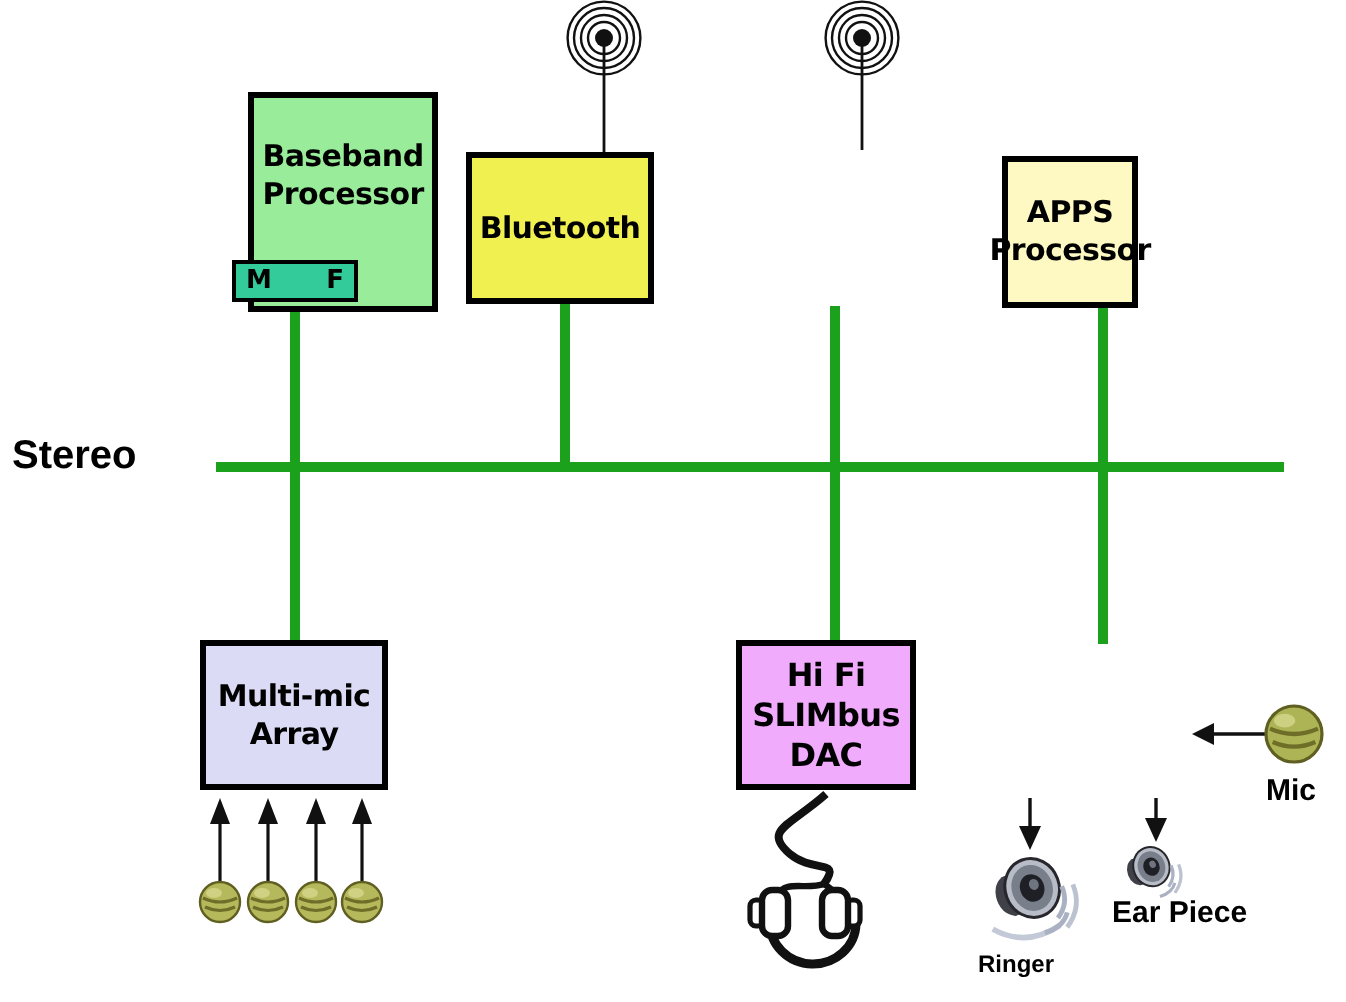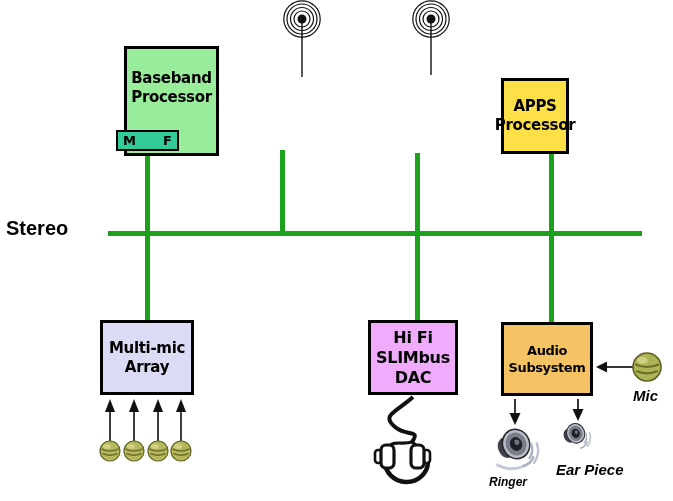--- a/index.html
+++ b/index.html
@@ -17,39 +17,39 @@
     align-items:center;justify-content:center;
     text-align:center;
     font-weight:bold;color:#000;
     font-size:15px;line-height:19px;
     box-sizing:border-box;
     letter-spacing:-0.3px;
   }
   .box-baseband{left:100px;top:46px;width:95px;height:110px;background:#99EC99;padding-bottom:26px;margin-left:24px;}
   .box-bluetooth{left:233px;top:76px;width:94px;height:76px;background:#F0F050;}
   .box-fm{left:366px;top:74px;width:95px;height:81px;background:#F0F050;}
-  .box-apps{left:501px;top:78px;width:68px;height:76px;background:#fde047;}
+  .box-apps{left:501px;top:78px;width:68px;height:76px;background:#fef9c3;}
   .box-multimic{left:100px;top:320px;width:94px;height:75px;background:#DBDBF5;}
   .box-hifi{left:368px;top:320px;width:90px;height:75px;background:#f0abfc;font-size:16px;line-height:20px;}
   .box-audio{left:501px;top:322px;width:92px;height:74px;background:#F5C264;font-size:13px;line-height:17px;letter-spacing:-0.4px;}
   .mf-box{
     position:absolute;left:116px;top:130px;width:63px;height:21px;
     background:#33CB99;border:2px solid #000;box-sizing:border-box;
     display:flex;justify-content:space-between;align-items:center;
     padding:0 5px;font-weight:bold;font-size:13px;color:#000;
   }
   .buslabel{
     position:absolute;left:6px;top:217px;
     font-family:"Liberation Sans", sans-serif;
     font-weight:bold;font-size:20px;color:#000;
   }
   .sidelabel{
     position:absolute;
     font-family:"Liberation Sans", sans-serif;
-    font-weight:bold;font-size:15px;color:#000;white-space:nowrap;font-style:italic;
+    font-weight:bold;font-size:15px;color:#000;white-space:nowrap;
   }
   .gline{position:absolute;background:#1BA11B;}
   svg{position:absolute;display:block;}
 </style>
 </head>
 <body>
 
 <div id="canvas">
 
   <svg style="left:280px;top:0px;" width="44" height="77" viewBox="0 0 44 77">
@@ -79,42 +79,41 @@
 
   <div class="box box-baseband">
     <div>Baseband</div>
     <div>Processor</div>
   </div>
   <div class="mf-box">
     <span>M</span>
     <span>F</span>
   </div>
 
+  <div class="box box-bluetooth">
+    <div>Bluetooth</div>
+  </div>
 
 
   <div class="box box-apps">
     <div>APPS</div>
     <div>Processor</div>
   </div>
 
   <div class="box box-multimic">
     <div>Multi-mic</div>
     <div>Array</div>
   </div>
 
   <div class="box box-hifi">
     <div>Hi Fi</div>
     <div>SLIMbus</div>
     <div>DAC</div>
   </div>
 
-  <div class="box box-audio">
-    <div>Audio</div>
-    <div>Subsystem</div>
-  </div>
 
   <svg style="left:98px;top:395px;" width="100" height="72" viewBox="0 0 100 72">
     <g>
       <polygon points="7,17 17,17 12,4" fill="#111"></polygon>
       <line x1="12" y1="16" x2="12" y2="46" stroke="#111" stroke-width="1.6"></line>
       <circle cx="12" cy="56" r="10" fill="#B6B85C" stroke="#5F5F22" stroke-width="1.2"></circle>
       <path d="M3.5,54 Q12,58 20.5,54" stroke="#6E6E28" stroke-width="1.6" fill="none"></path>
       <path d="M4.5,58.5 Q12,62 19.5,58.5" stroke="#6E6E28" stroke-width="1.6" fill="none"></path>
       <ellipse cx="9" cy="51.5" rx="4" ry="2.5" fill="#D8DA90" opacity="0.75"></ellipse>
     </g>
@@ -196,16 +195,16 @@
     <polygon points="11,1.5 11,12.5 0,7" fill="#111"></polygon>
   </svg>
   <svg style="left:631px;top:351px;" width="32" height="32" viewBox="0 0 24 24">
     <circle cx="12" cy="12" r="10.5" fill="#ADB455" stroke="#5F5F22" stroke-width="1.2"></circle>
     <path d="M3,10 Q12,14 21,10" stroke="#6E6E28" stroke-width="1.6" fill="none"></path>
     <path d="M4,15 Q12,18.5 20,15" stroke="#6E6E28" stroke-width="1.6" fill="none"></path>
     <ellipse cx="8.5" cy="7" rx="4" ry="2.6" fill="#D8DA90" opacity="0.75"></ellipse>
   </svg>
 
   <div class="sidelabel" style="left:633px;top:387px;">Mic</div>
-  <div class="sidelabel" style="left:556px;top:461px;">Ear Piece</div>
+  <div class="sidelabel" style="left:556px;top:448px;">Ear Piece</div>
   <div class="sidelabel" style="left:489px;top:475px;font-size:12px;">Ringer</div>
 
 </div>
 
 </body></html>

